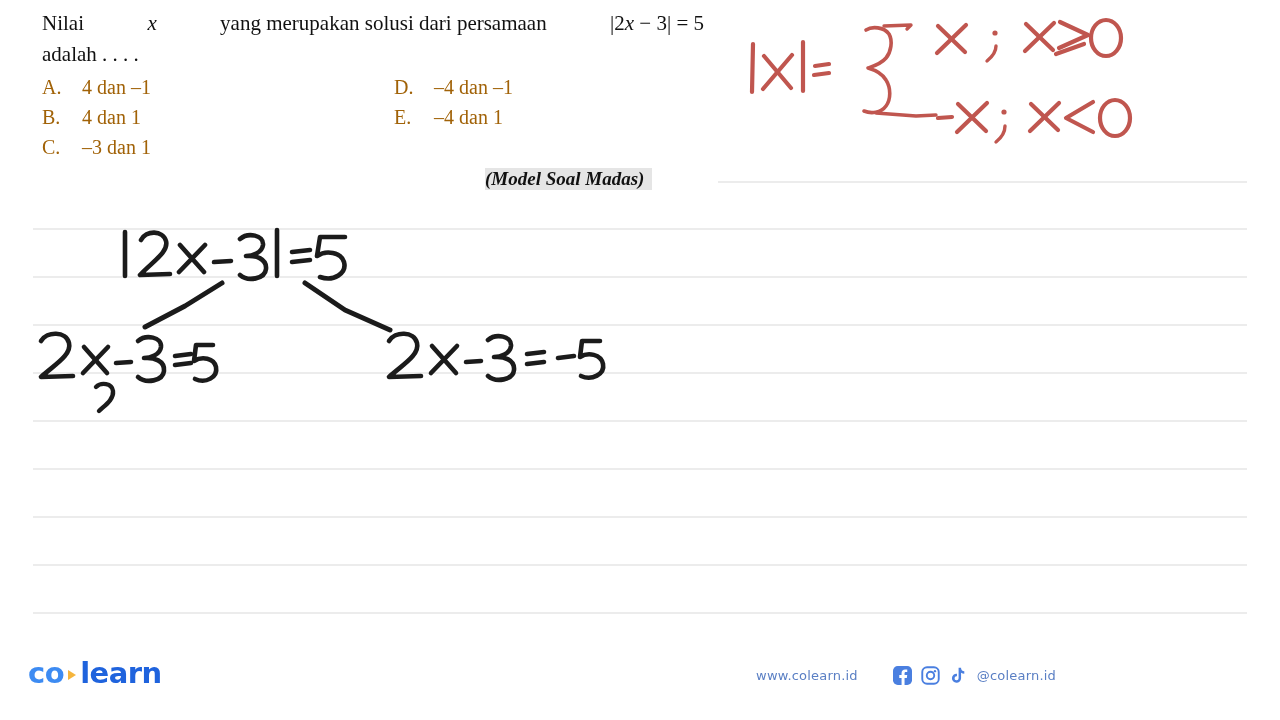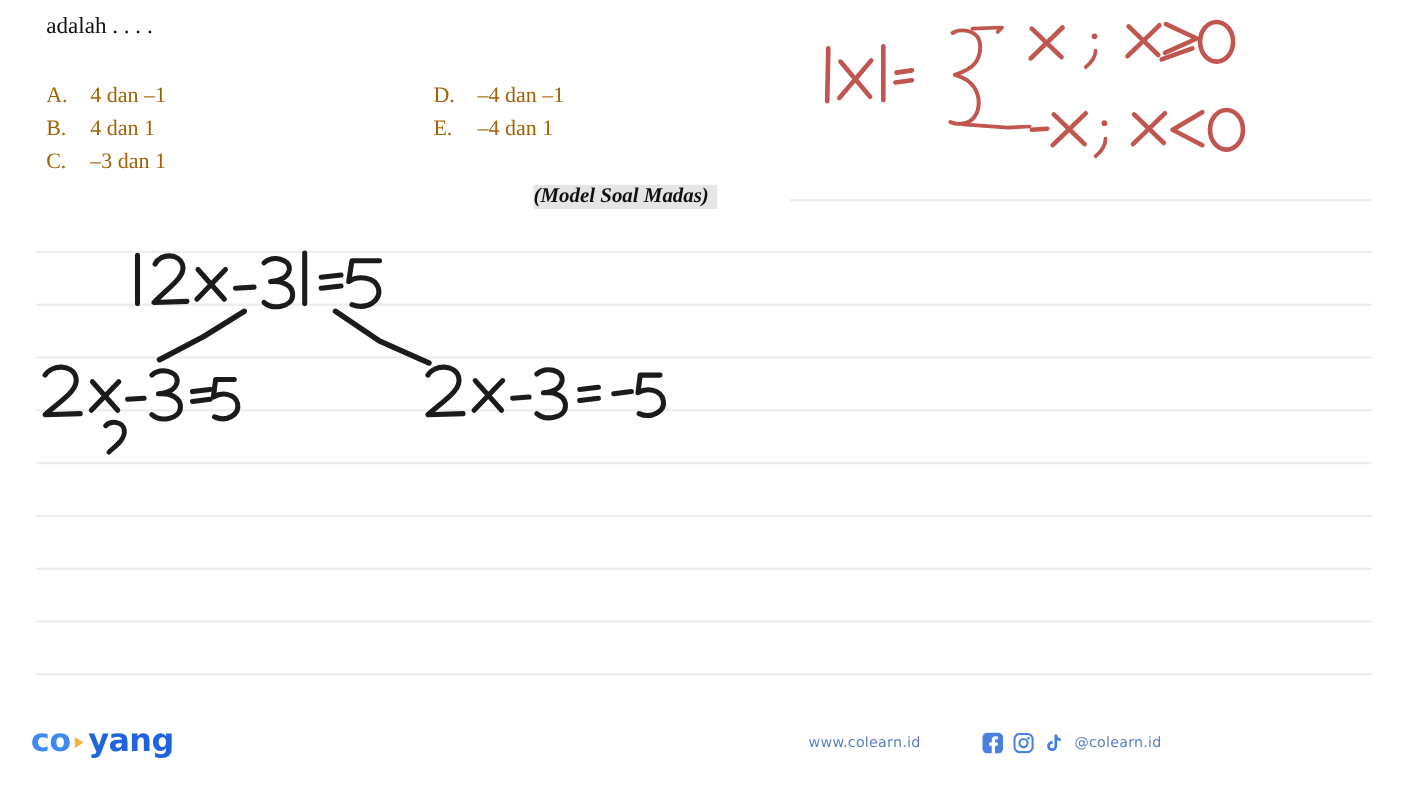--- a/index.html
+++ b/index.html
@@ -131,21 +131,21 @@
     position: absolute;
     right: 24px;
     top: 18px;
     display: flex;
     align-items: center;
     gap: 10px;
     font-family: "DejaVu Sans", sans-serif;
     font-size: 13px;
     color: #5a7fc4;
   }
-  .site-url { margin-right: 46px; letter-spacing: 0.2px; }
+  .site-url { margin-right: 25px; letter-spacing: 0.2px; }
   .handle { letter-spacing: 0.2px; }
   .social { display: flex; align-items: center; gap: 9px; }
   .soc-icon { display: block; }
 </style>
 </head>
 <body>
 
 <div class="ruled-layer">
   <div class="rule" style="left:718px; top:181px; width:529px;"></div>
   <div class="rule" style="left:33px; top:228px; width:1214px;"></div>
@@ -153,20 +153,26 @@
   <div class="rule" style="left:33px; top:324px; width:1214px;"></div>
   <div class="rule" style="left:33px; top:372px; width:1214px;"></div>
   <div class="rule" style="left:33px; top:420px; width:1214px;"></div>
   <div class="rule" style="left:33px; top:468px; width:1214px;"></div>
   <div class="rule" style="left:33px; top:516px; width:1214px;"></div>
   <div class="rule" style="left:33px; top:564px; width:1214px;"></div>
   <div class="rule" style="left:33px; top:612px; width:1214px;"></div>
 </div>
 
 <div class="question-block">
+  <div class="q-line q-line-1">
+    <span>Nilai</span>
+    <span class="mvar">x</span>
+    <span>yang merupakan solusi dari persamaan</span>
+    <span><span class="mnum">|2</span><span class="mvar">x</span><span class="mnum"> − 3| = 5</span></span>
+  </div>
   <div class="q-line">adalah . . . .</div>
 </div>
 
 <div class="choices">
   <div class="choice col-left row-0">
     <span class="key">A.</span><span>4 dan –1</span>
   </div>
   <div class="choice col-left row-1">
     <span class="key">B.</span><span>4 dan 1</span>
   </div>
@@ -288,21 +294,21 @@
              C 588 352, 601 354, 603 364
              C 605 374, 592 381, 581 376"></path>
   </g>
 </svg>
 
 <div class="footer">
 
   <div class="logo">
     <span class="logo-co">co</span>
     <span class="logo-dot"></span>
-    <span class="logo-learn">yang</span>
+    <span class="logo-learn">learn</span>
   </div>
 
   <div class="footer-right">
     <span class="site-url">www.colearn.id</span>
 
     <span class="social">
       <svg class="soc-icon" width="19" height="19" viewBox="0 0 24 24" xmlns="http://www.w3.org/2000/svg">
         <rect x="0" y="0" width="24" height="24" rx="6" fill="#4a7fe0"></rect>
         <path d="M14.6 24v-9h2.9l.45-3.5H14.6V9.26c0-1 .28-1.7 1.73-1.7H18V4.45A24 24 0 0 0 15.3 4.3c-2.66 0-4.48 1.63-4.48 4.62V11.5H7.9V15h2.92v9z" fill="#ffffff"></path>
       </svg>

